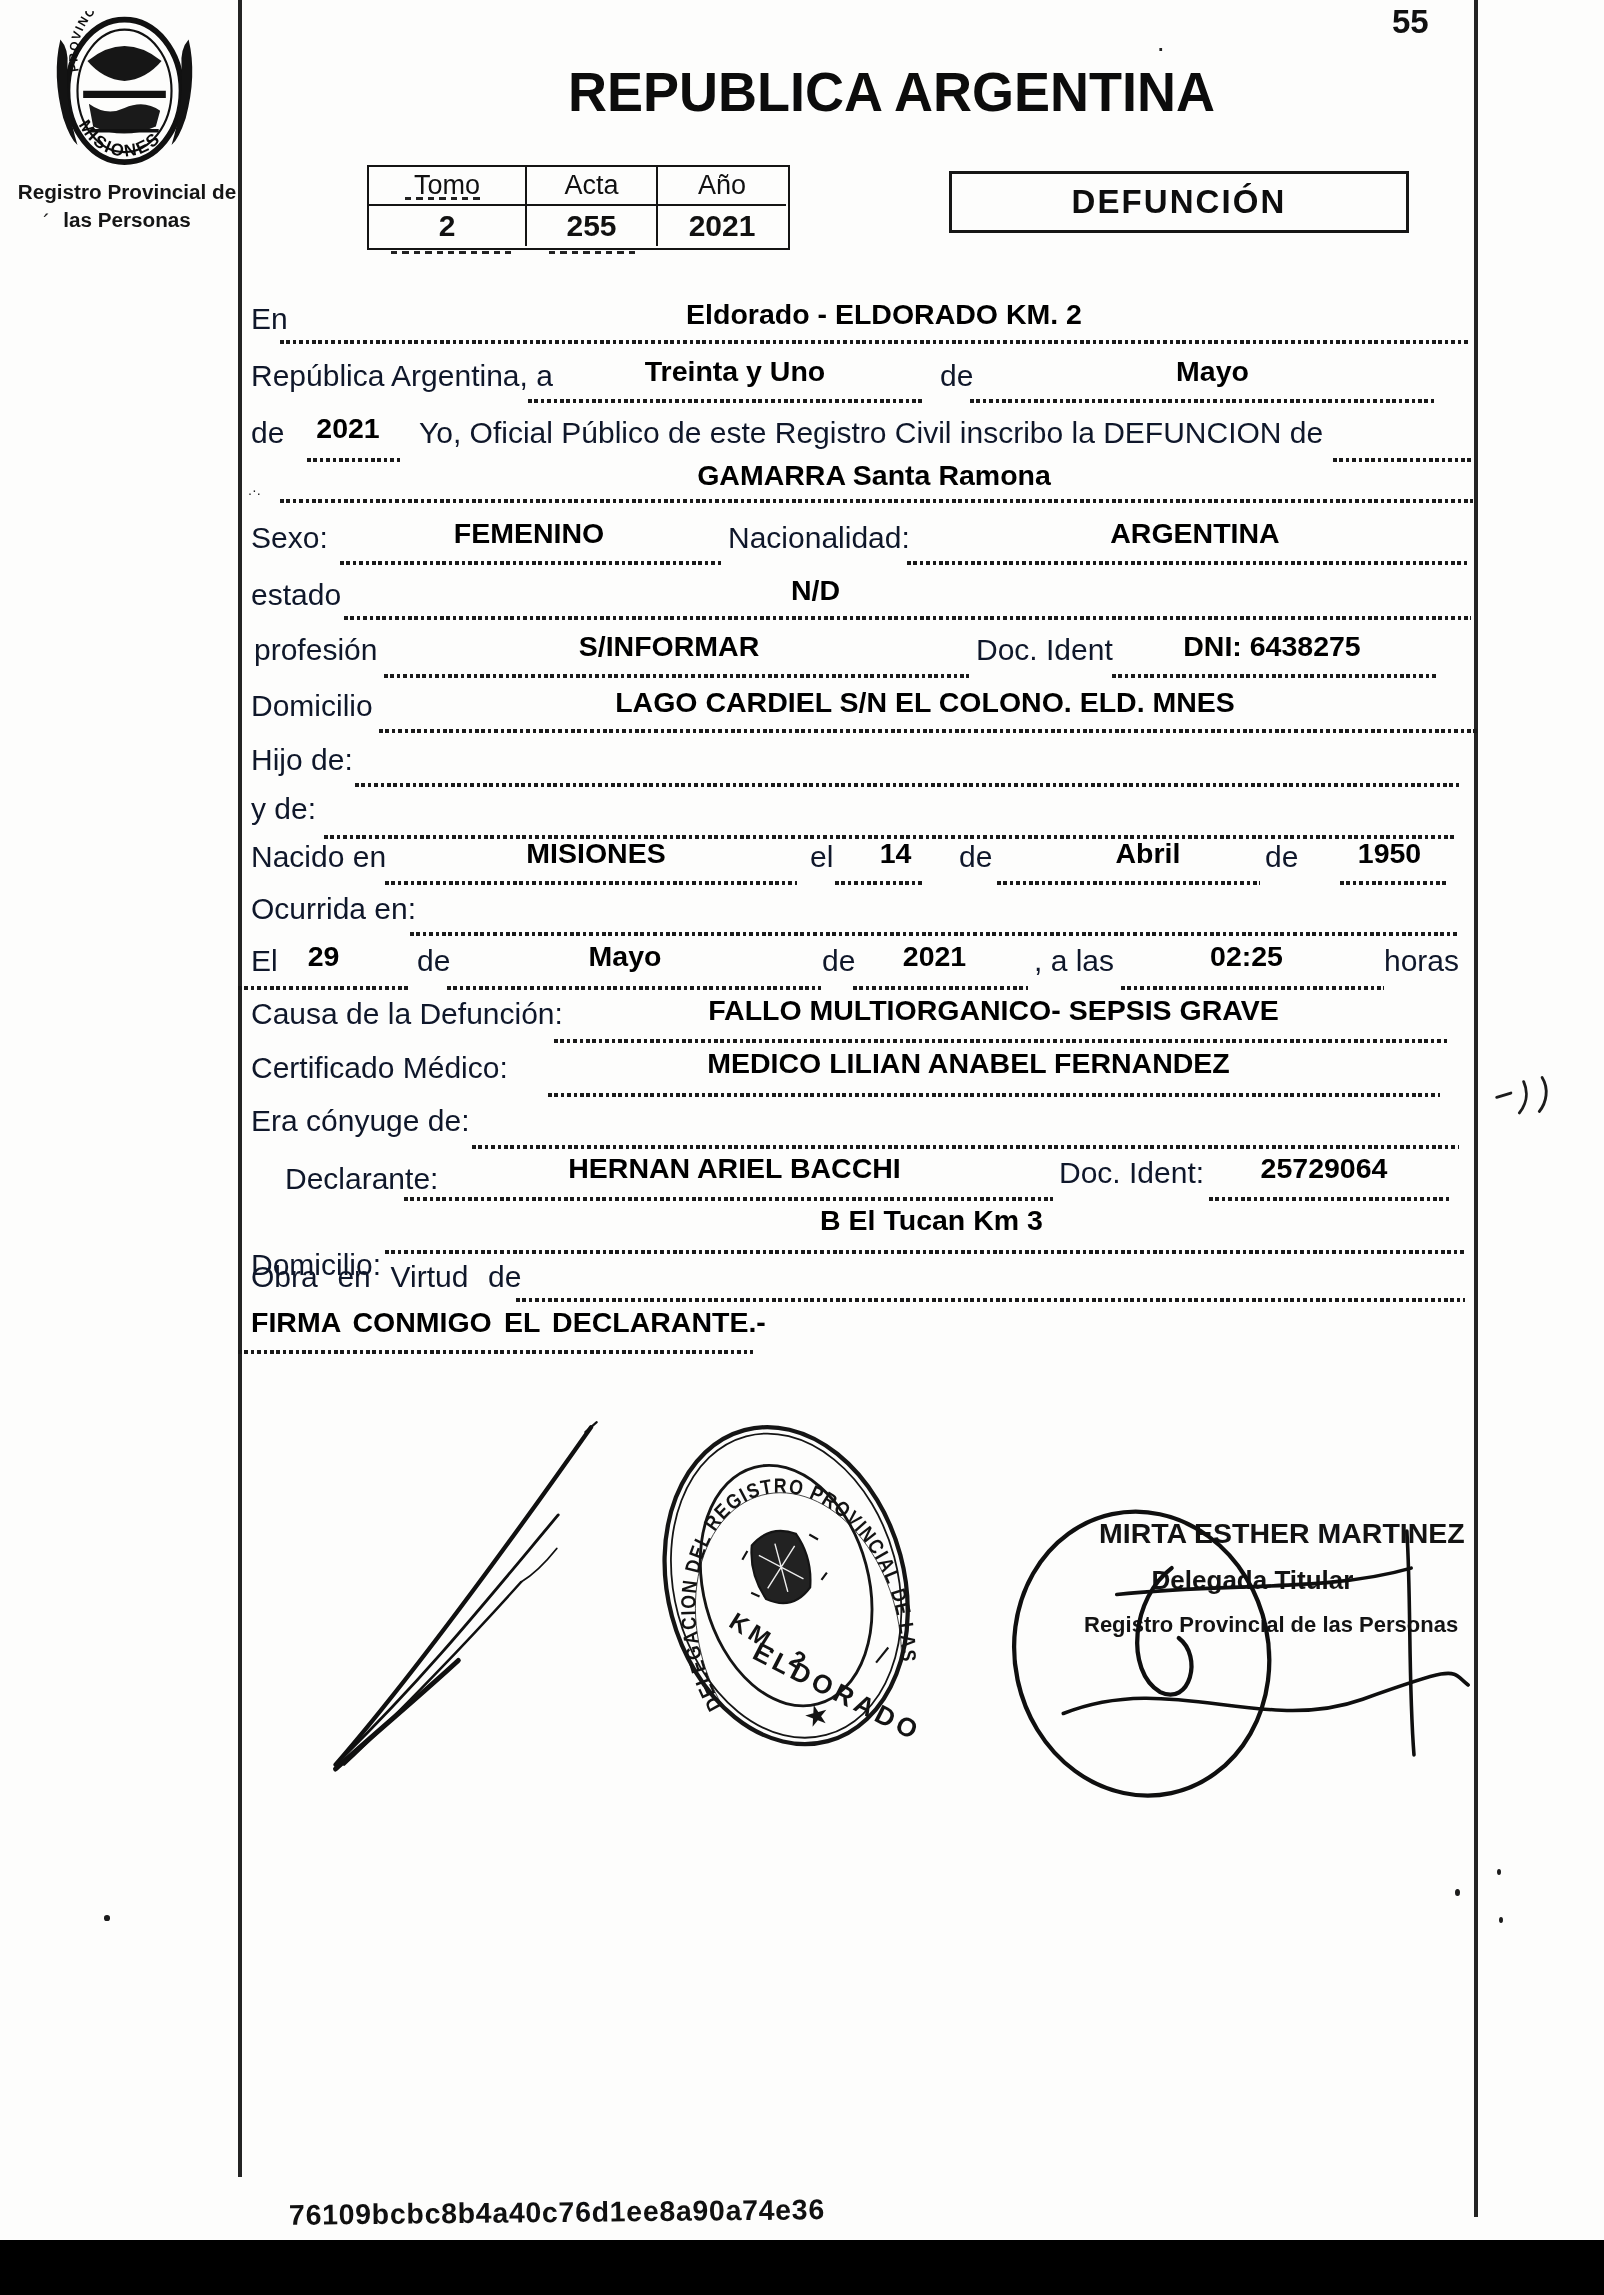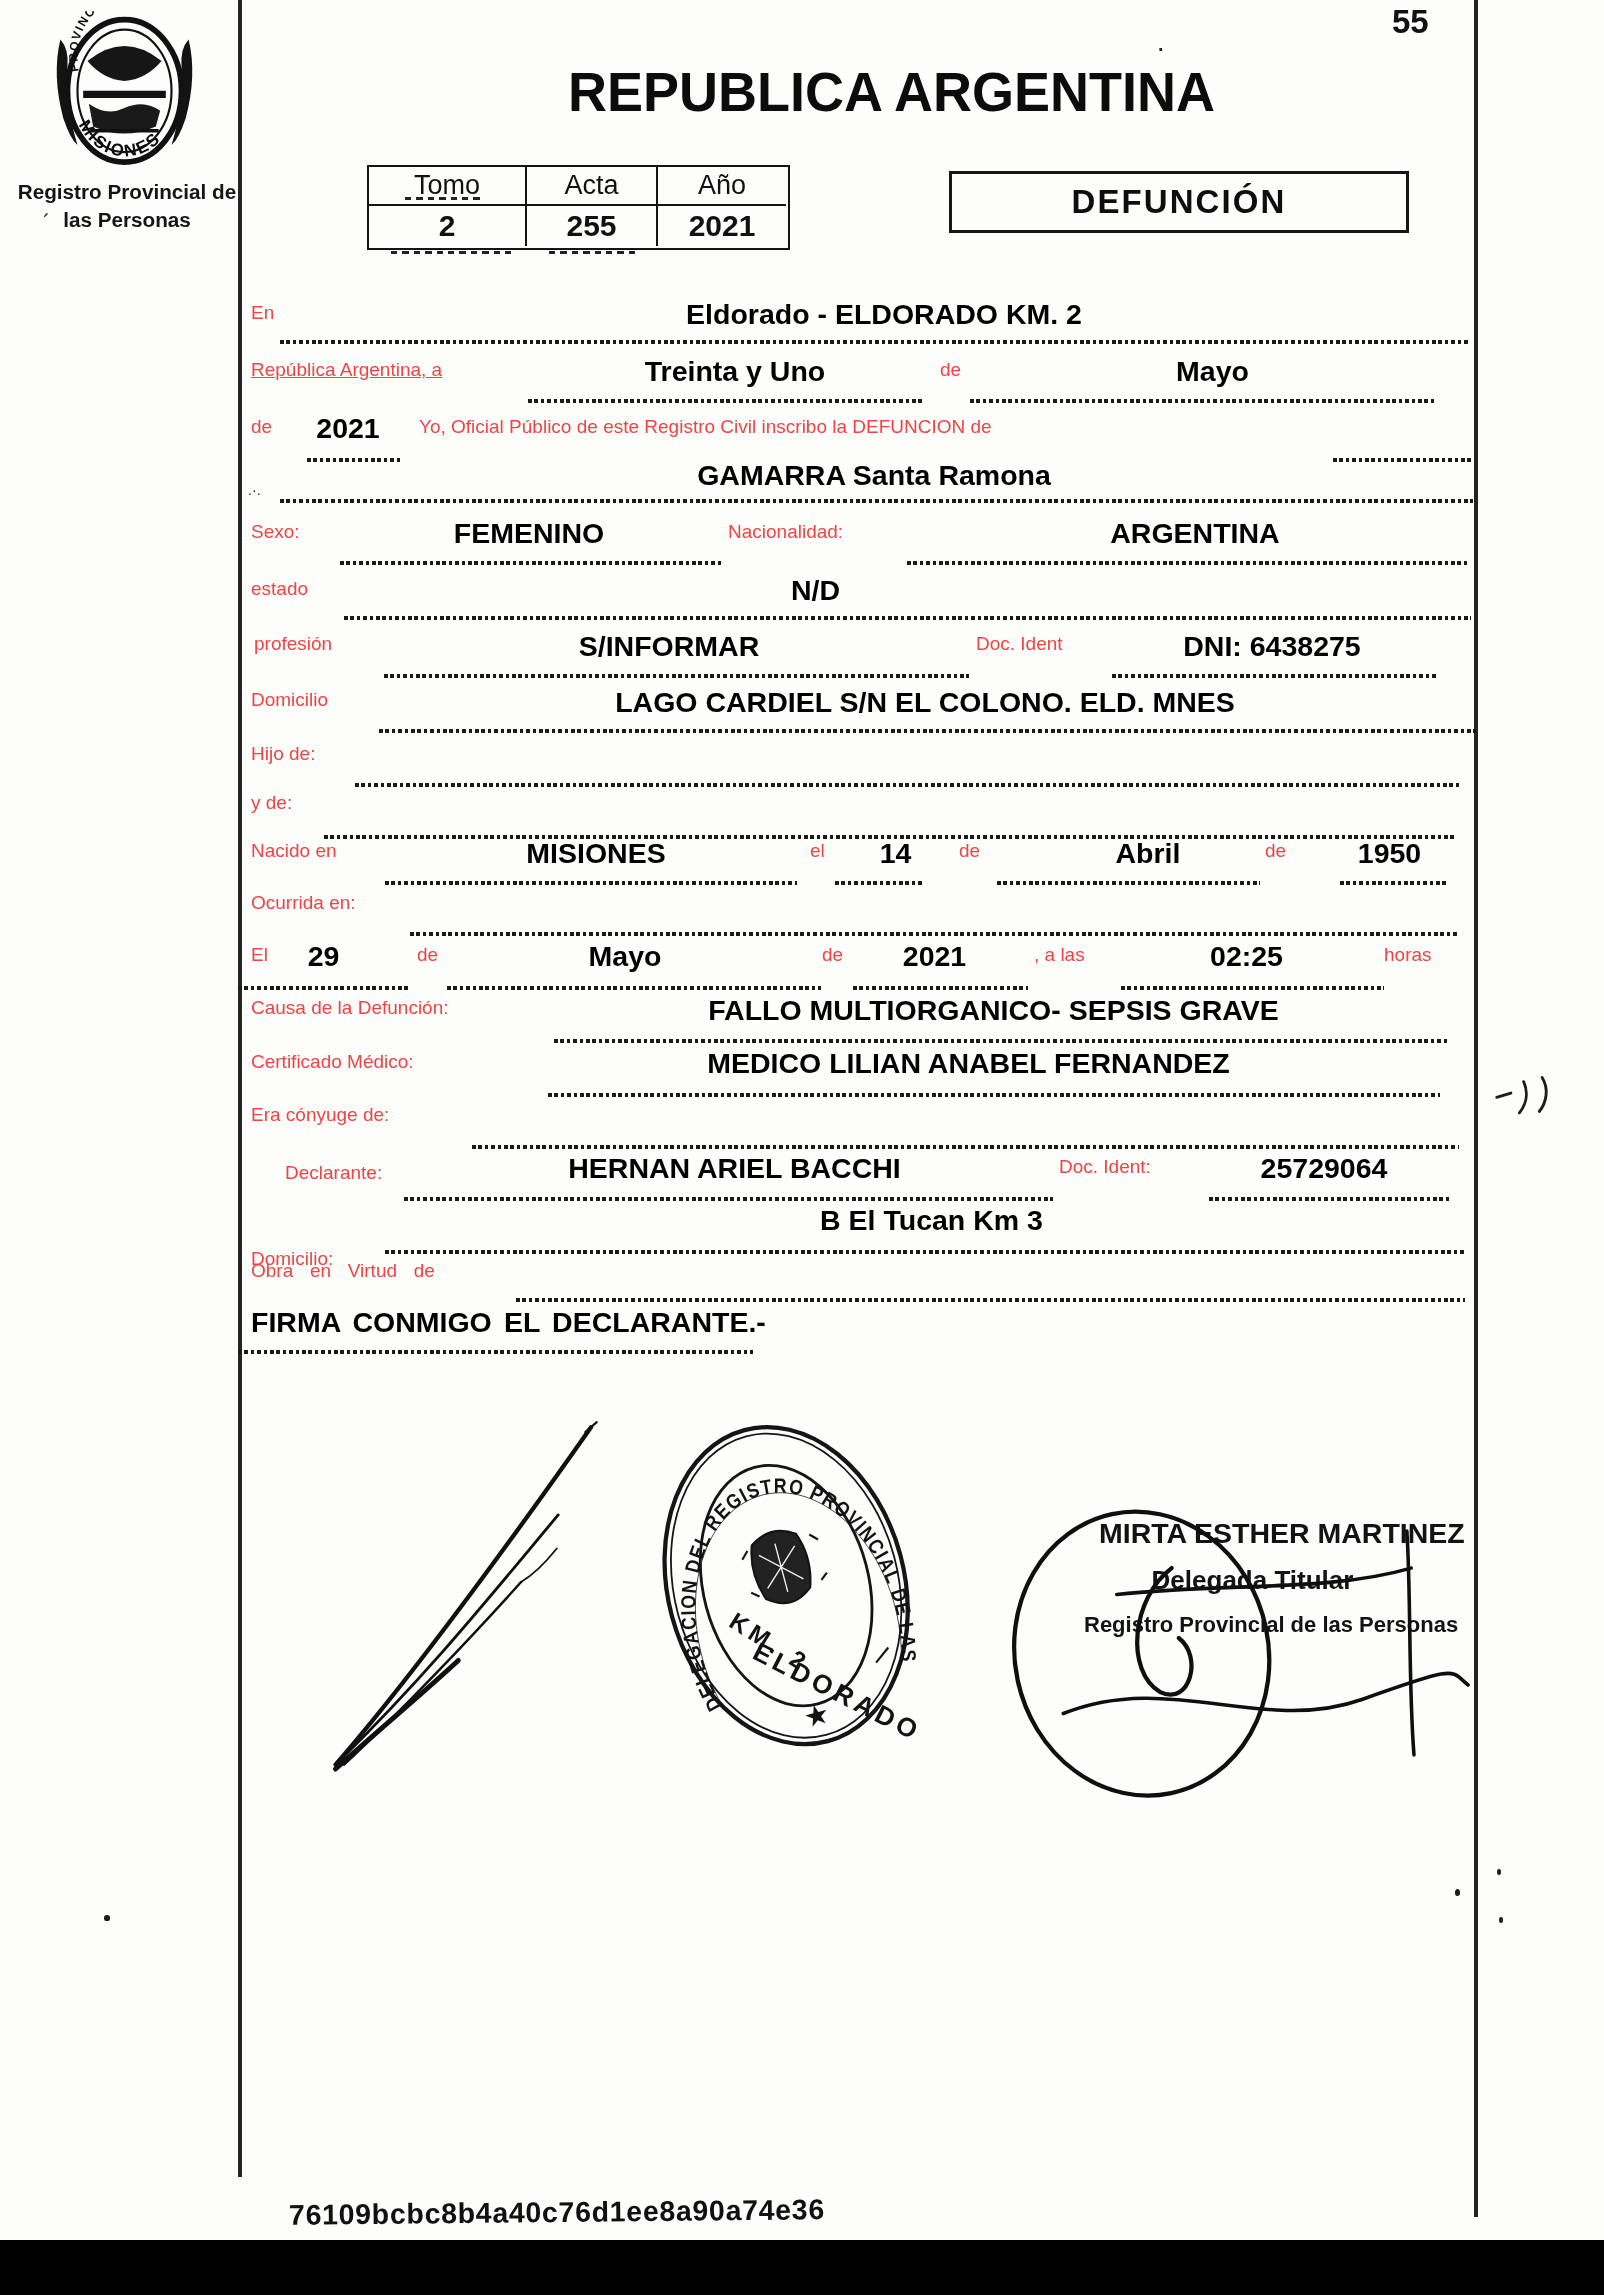--- a/index.html
+++ b/index.html
@@ -5,21 +5,21 @@
   html,body{margin:0;padding:0;background:#777;}
   #page{
     position:relative;
     width:1604px;height:2295px;
     background:#fdfdfc;
     font-family:"Liberation Sans", sans-serif;
     color:#161616;
     overflow:hidden;
   }
   .abs{position:absolute;}
-  .lbl{position:absolute;font-size:19px;color:#ef4444;white-space:nowrap;text-align:right;}
+  .lbl{position:absolute;font-size:30px;color:#0f172a;white-space:nowrap;text-align:right;}
   .val{position:absolute;font-size:28.5px;font-weight:bold;color:#000;white-space:nowrap;text-align:center;}
   .dots{position:absolute;height:4.3px;background-image:repeating-linear-gradient(90deg,#1a1a1a 0 3.6px,transparent 3.6px 6.4px);}
   .dash{position:absolute;height:2.9px;background-image:repeating-linear-gradient(90deg,#222 0 6.4px,transparent 6.4px 11.4px);}
   .vline{position:absolute;width:3.6px;background:#242424;}
   .noise-dot{position:absolute;background:#1c1c1c;border-radius:50%;}
   #title{position:absolute;left:499px;top:60px;width:785px;text-align:center;
     font-size:54px;font-weight:bold;letter-spacing:0px;color:#0c0c0c;transform:scaleY(1.04);}
   #pagenum{position:absolute;left:1392px;top:2.9px;font-size:33px;font-weight:bold;color:#111;}
   #rec-table{position:absolute;left:367px;top:165px;width:419px;height:81px;
     border:2.9px solid #141414;display:grid;grid-template-columns:158px 131px 128px;grid-template-rows:39px 40px;}
@@ -86,21 +86,21 @@
   <div class="dash" style="left:549px;top:251px;width:86px;"></div>
 
   <div id="def-box">
     <span>DEFUNCIÓN</span>
   </div>
 
   <div class="lbl" style="left:251px;top:302px;">En</div>
   <div class="val" style="left:670px;top:298px;width:428px;">Eldorado - ELDORADO KM. 2</div>
   <div class="dots" style="left:280px;top:340px;width:1190px;"></div>
 
-  <div class="lbl" style="left:251px;top:359px;text-decoration:underline;">República Argentina, a</div>
+  <div class="lbl" style="left:251px;top:359px;">República Argentina, a</div>
   <div class="val" style="left:628px;top:355px;width:214px;">Treinta y Uno</div>
   <div class="lbl" style="left:940px;top:359px;">de</div>
   <div class="val" style="left:1141px;top:355px;width:143px;">Mayo</div>
   <div class="dots" style="left:528px;top:399px;width:396px;"></div>
   <div class="dots" style="left:970px;top:399px;width:464px;"></div>
 
   <div class="lbl" style="left:251px;top:416px;">de</div>
   <div class="val" style="left:307px;top:412px;width:82px;">2021</div>
   <div class="lbl" style="left:419px;top:416px;">Yo, Oficial Público de este Registro Civil inscribo la DEFUNCION de</div>
   <div class="dots" style="left:307px;top:458px;width:93px;"></div>

